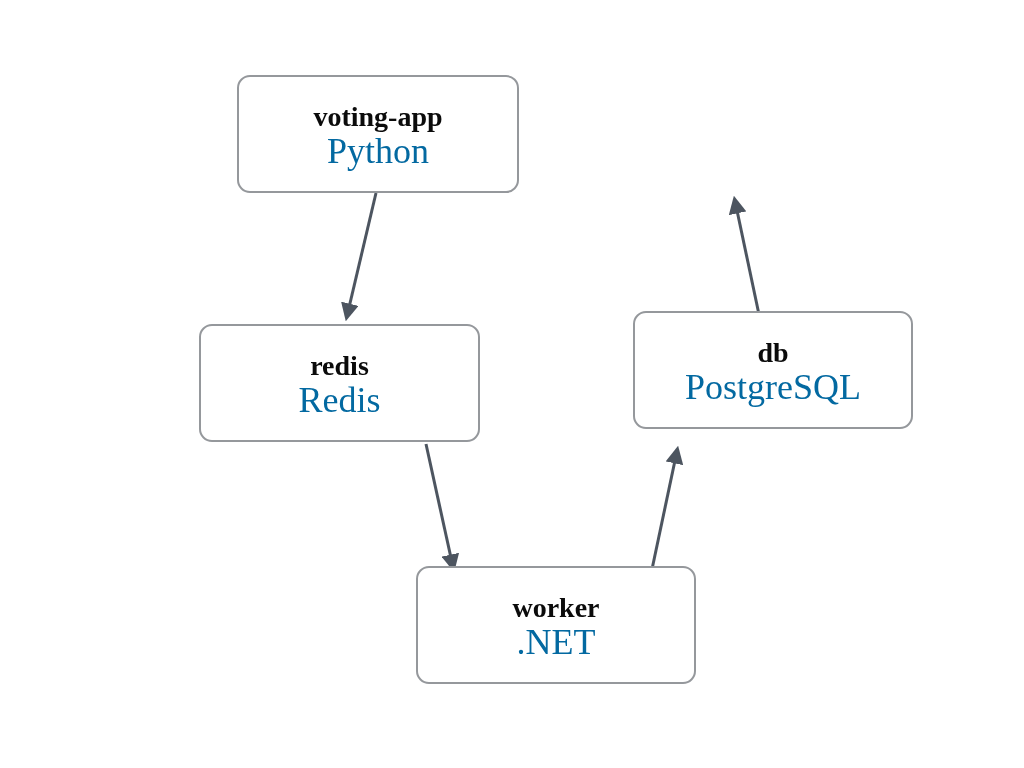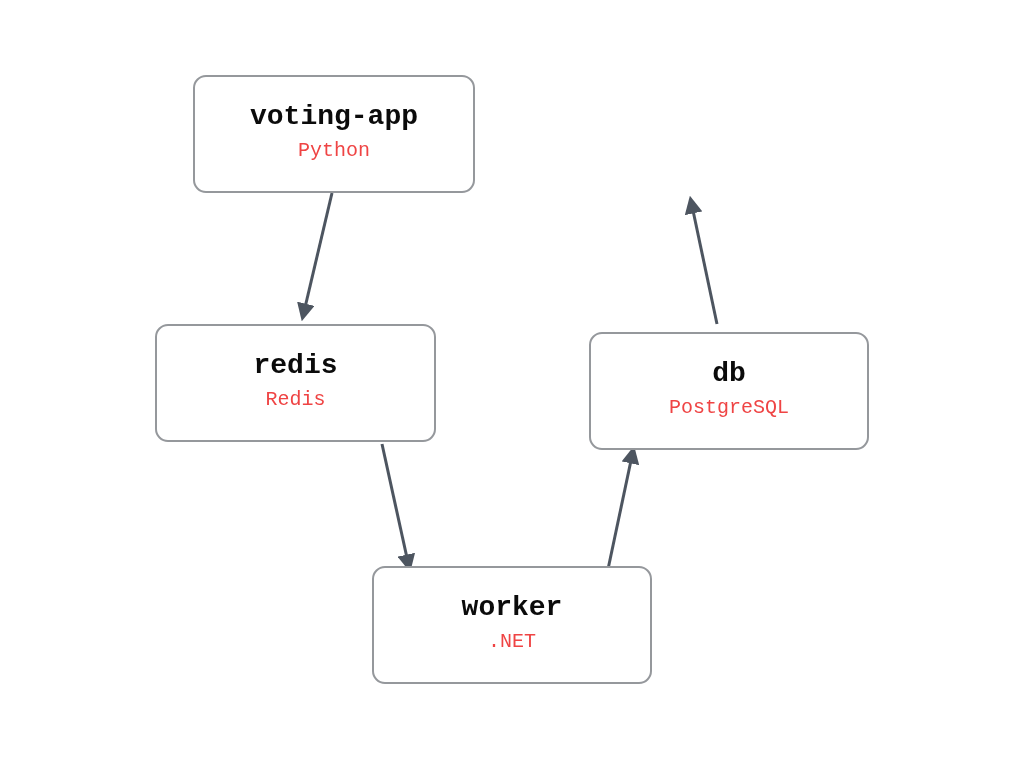--- a/index.html
+++ b/index.html
@@ -5,22 +5,23 @@
   html, body {
     margin: 0;
     padding: 0;
     background: #ffffff;
   }
   .canvas {
     position: relative;
     width: 896px;
     height: 768px;
     background: #ffffff;
-    font-family: Liberation Mono, monospace;
+    font-family: Liberation Serif, serif;
     overflow: hidden;
+    margin-left: 44px;
   }
   .edges {
     position: absolute;
     left: 0;
     top: 0;
     width: 1024px;
     height: 768px;
     pointer-events: none;
   }
   .node {
@@ -36,31 +37,31 @@
     text-align: center;
   }
   .node-title {
     font-size: 28px;
     font-weight: 700;
     color: #0b0b0b;
     line-height: 34px;
     white-space: nowrap;
   }
   .node-subtitle {
-    font-size: 20px;
+    font-size: 36px;
     font-weight: 400;
-    color: #ef4444;
+    color: #0369a1;
     line-height: 34px;
     white-space: nowrap;
   }
   
   #node-voting-app { left: 193px; top: 75px;  width: 282px; height: 118px; }
   #node-result-app { left: 551px; top: 74px;  width: 279px; height: 119px; }
   #node-redis      { left: 155px; top: 324px; width: 281px; height: 118px; }
-  #node-db         { left: 589px; top: 332px; width: 280px; height: 118px; align-items: center; }
+  #node-db         { left: 589px; top: 311px; width: 280px; height: 118px; align-items: center; }
   #node-worker     { left: 372px; top: 566px; width: 280px; height: 118px; }
   .edge-line {
     stroke: #4D5560;
     stroke-width: 3;
     fill: none;
   }
 </style>
 </head>
 <body>
 

